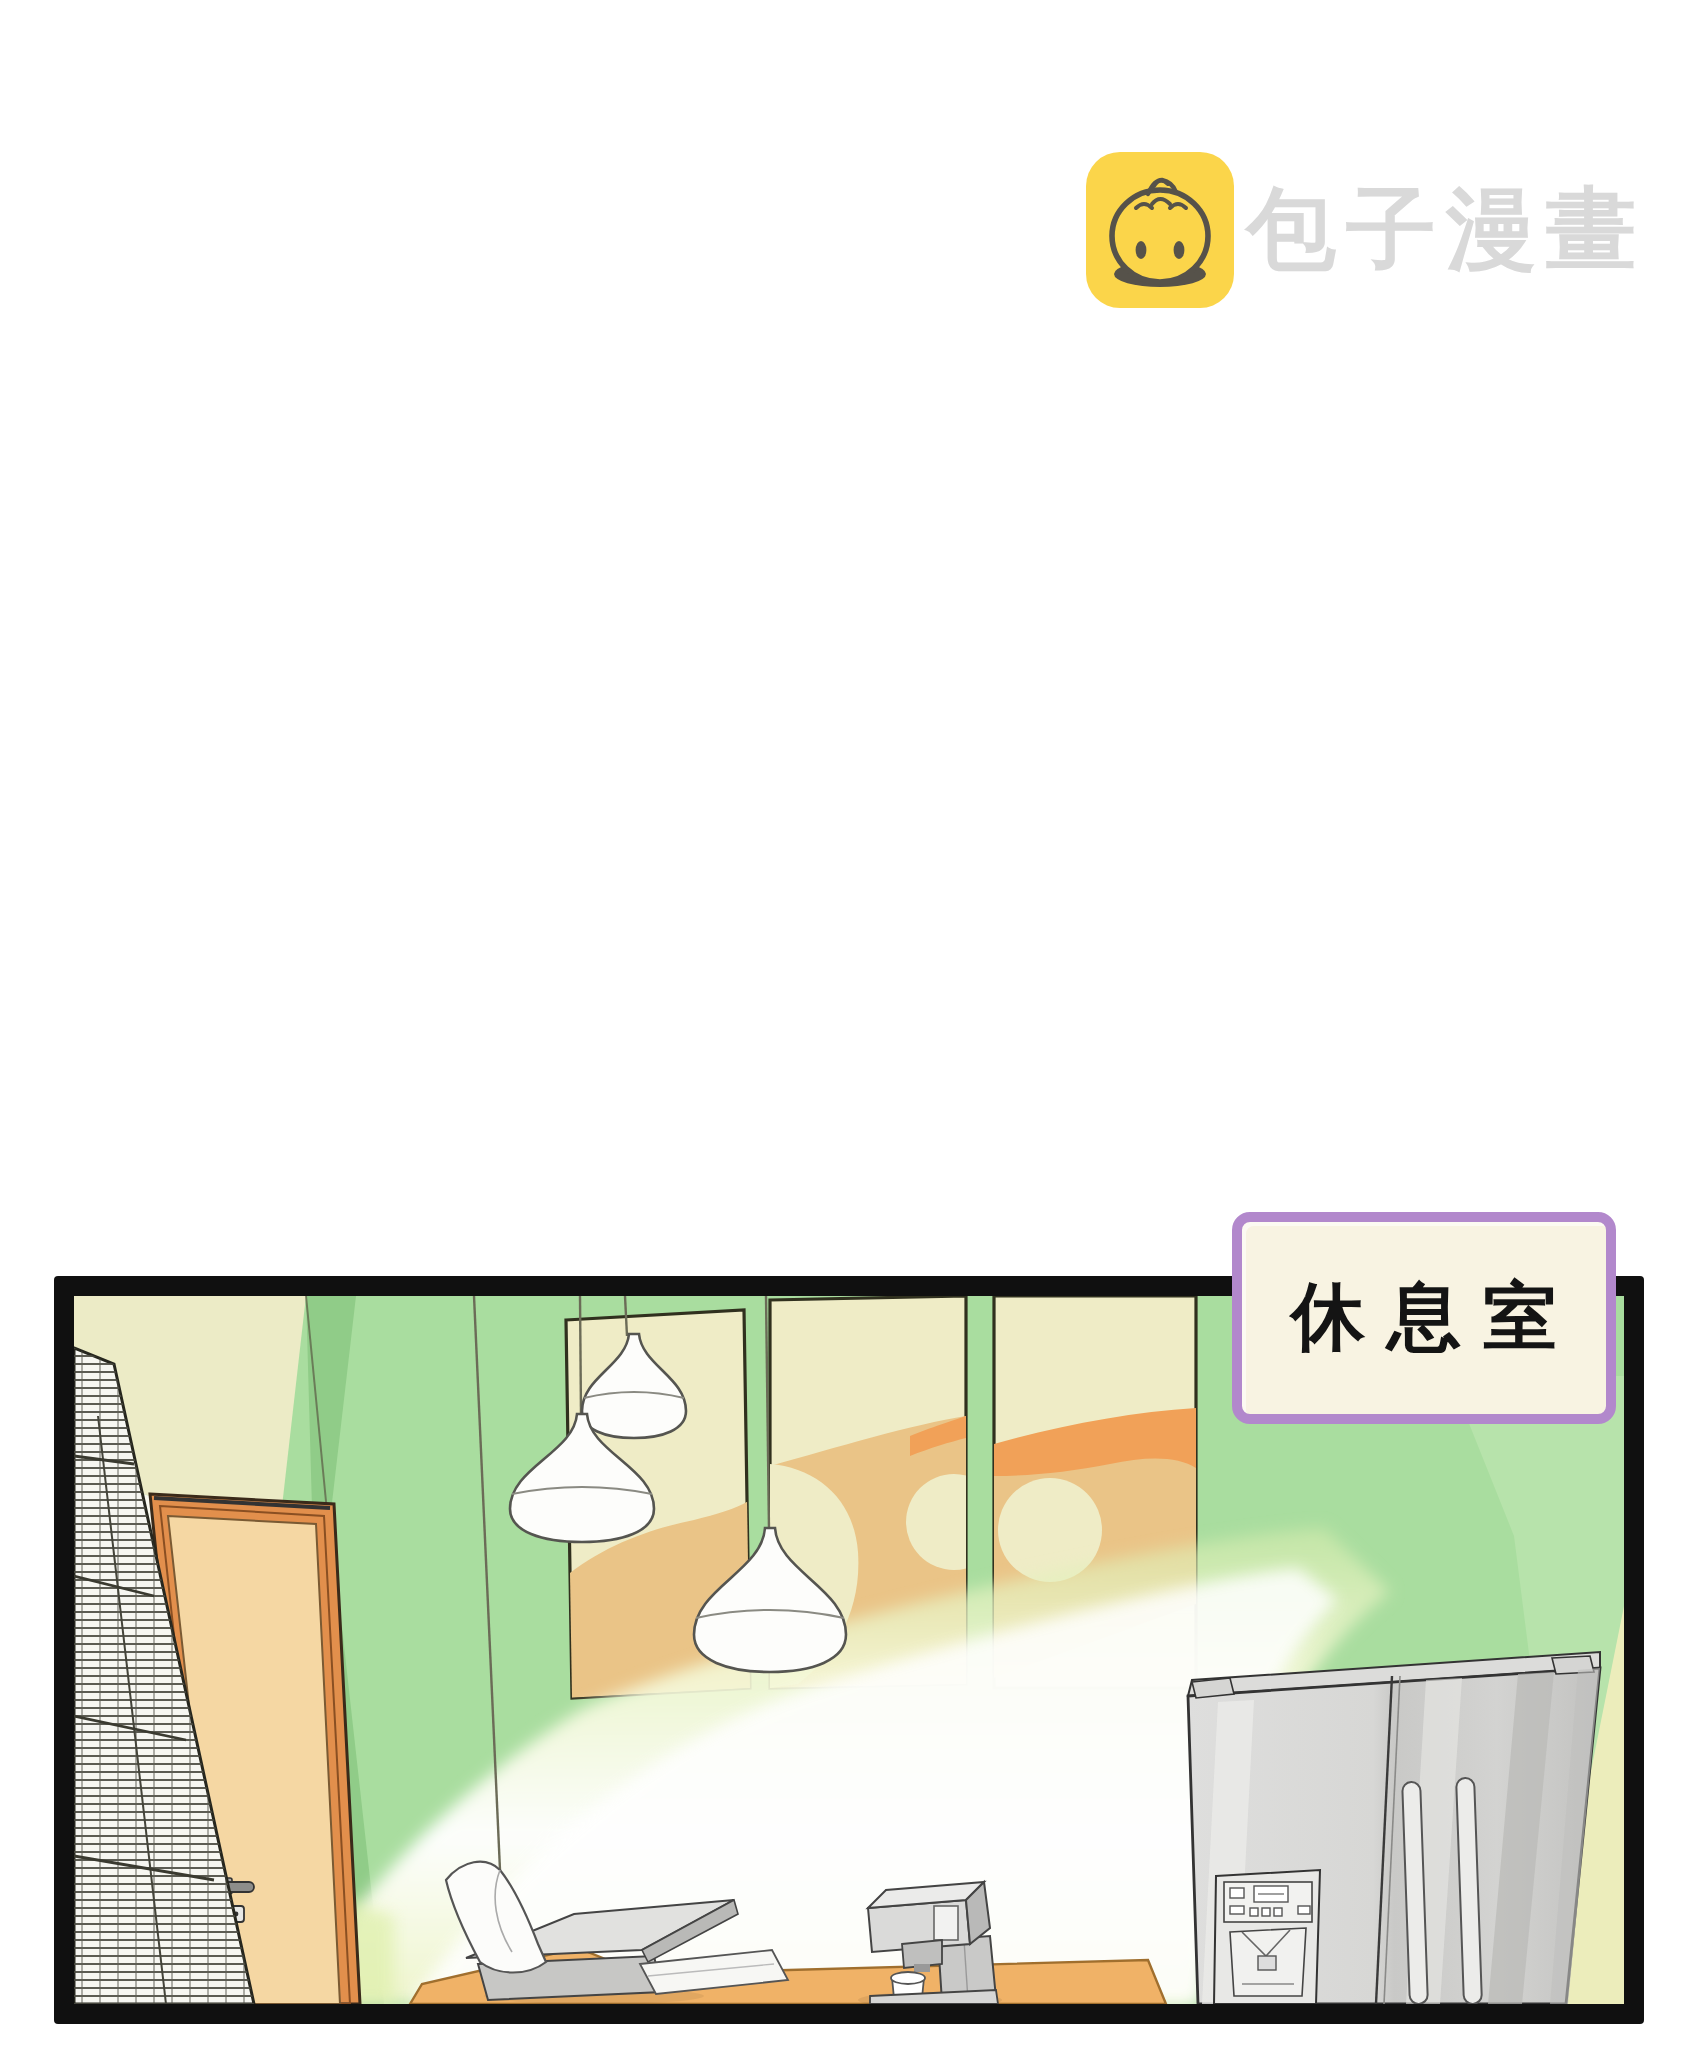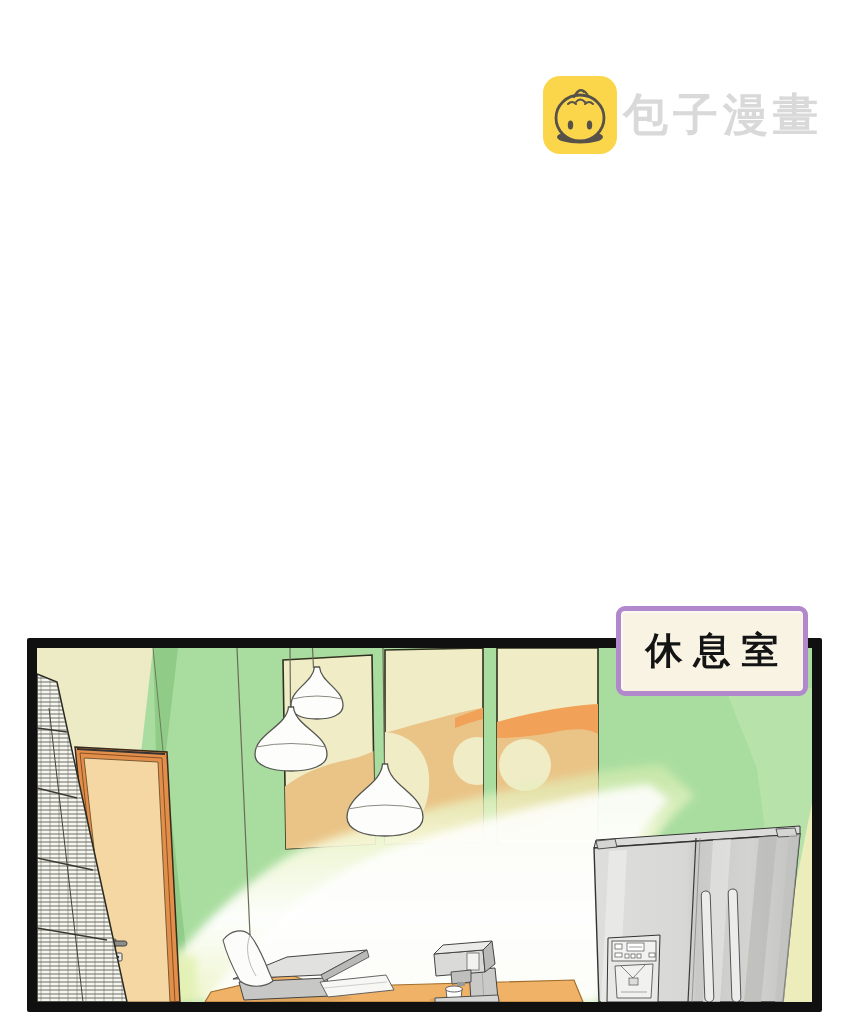--- a/index.html
+++ b/index.html
@@ -6,21 +6,21 @@
   .page{position:relative;width:850px;height:1023px;background:#ffffff;overflow:hidden;
         font-family:"DejaVu Sans","Liberation Sans",sans-serif;margin-top:44px;}
   
   .logo-icon{position:absolute;left:543px;top:32px;width:74px;height:78px;}
   .logo-text{position:absolute;left:623px;top:44px;font-size:45px;font-weight:700;
              color:#d9d9d9;letter-spacing:5px;white-space:nowrap;line-height:54px;}
   
   .panel{position:absolute;left:27px;top:594px;width:795px;height:374px;background:#101010;border-radius:2px;}
   .panel svg{position:absolute;left:10px;top:10px;}
   
-  .panel-label{position:absolute;left:616px;top:562px;width:192px;height:90px;box-sizing:border-box;
+  .panel-label{position:absolute;left:616px;top:562px;width:192px;height:106px;box-sizing:border-box;
                background:#f8f3e2;border:5px solid #b288cc;border-radius:9px;z-index:5;
                display:flex;align-items:center;justify-content:center;
                box-shadow:inset 2px 2px 0 rgba(255,255,255,.55);}
   .panel-label span{font-size:37px;font-weight:700;color:#141414;letter-spacing:11px;text-indent:11px;
                     white-space:nowrap;}
 </style>
 </head>
 <body>
 
 <div class="page">

